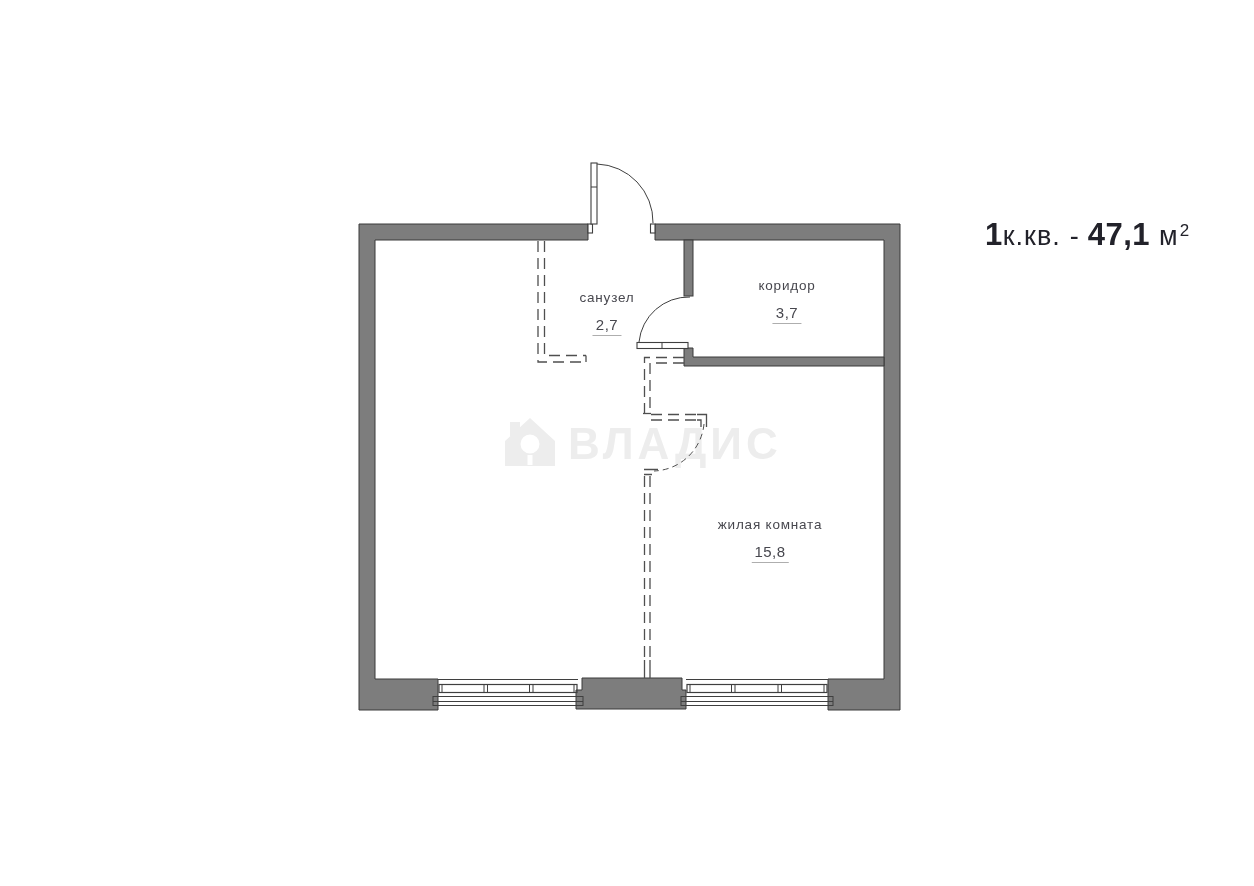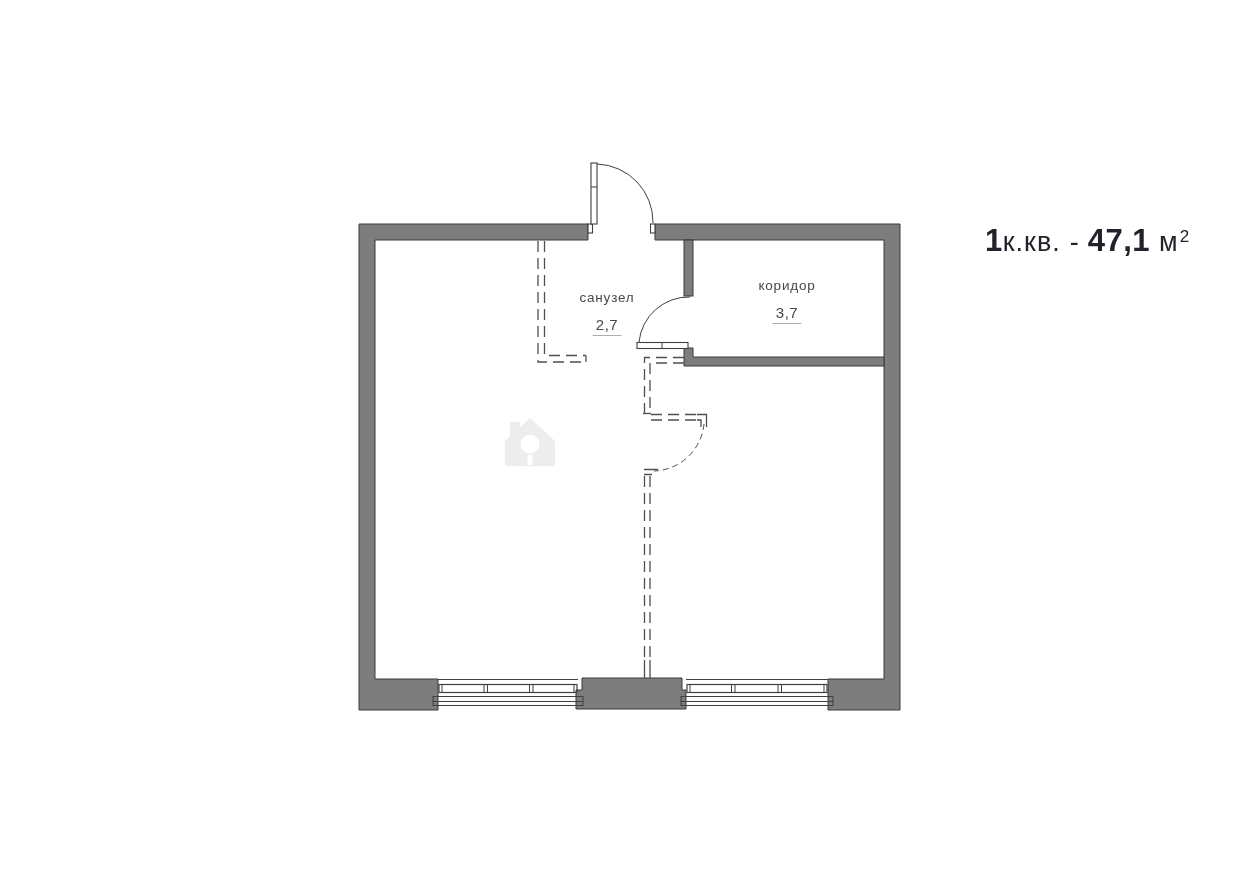--- a/index.html
+++ b/index.html
@@ -38,41 +38,42 @@
   .room-area{
     display:inline-block;font-size:15px;letter-spacing:0.5px;
     border-bottom:1.5px solid var(--underline);padding:0 3px 2px;
   }
   .room-label-corridor{left:607px;top:290px;}
   .room-label-bathroom{left:787px;top:278px;}
   .room-label-kitchen{left:508px;top:473px;}
   .room-label-living{left:770px;top:517px;}
   
   .title{
-    position:absolute;left:985px;top:225px;color:var(--title);
+    position:absolute;left:985px;top:219px;color:var(--title);
     white-space:nowrap;line-height:1;
   }
   .t-bold{font-size:31px;font-weight:700;letter-spacing:0.5px;}
   .t-reg{font-size:27px;font-weight:400;letter-spacing:1px;}
   .t-dash{font-size:27px;font-weight:400;margin:0 9px;}
   .t-unit{margin-left:9px;}
   .t-sup{font-size:17px;font-weight:400;position:relative;top:-9px;left:1px;}
 </style>
 </head>
 <body>
 
 <div class="stage">
 
   <div class="watermark">
     <svg class="wm-house" viewBox="0 0 54 52">
       <rect x="7" y="6" width="10" height="14"></rect>
       <path fill-rule="evenodd" d="M27,2 L52,25 L52,50 L2,50 L2,25 Z
         M27,28 m-9.5,0 a9.5,9.5 0 1 0 19,0 a9.5,9.5 0 1 0 -19,0 Z
         M24.5,39 h5 v10 h-5 Z"></path>
     </svg>
+    <span class="wm-text">ВЛАДИС</span>
   </div>
 
   <svg class="plan" viewBox="0 0 1254 886">
 
     <g class="wall">
       <path d="M359,224 H588 V240 H375 V679 H438 V710 H359 Z"></path>
       <path d="M655,224 H900 V710 H828 V679 H884 V240 H655 Z"></path>
       <path d="M582,678 H682 V690 H686 V709 H576 V690 H582 Z"></path>
     </g>
 
@@ -131,18 +132,22 @@
   </svg>
 
   <div class="room-label room-label-corridor">
     <div class="room-name">санузел</div>
     <span class="room-area">2,7</span>
   </div>
   <div class="room-label room-label-bathroom">
     <div class="room-name">коридор</div>
     <span class="room-area">3,7</span>
   </div>
+  <div class="room-label room-label-living">
+    <div class="room-name">жилая комната</div>
+    <span class="room-area">15,8</span>
+  </div>
 
   <div class="title">
     <span class="t-bold">1</span><span class="t-reg">к.кв.</span><span class="t-dash">-</span><span class="t-bold">47,1</span><span class="t-reg t-unit">м</span><span class="t-sup">2</span>
   </div>
 
 </div>
 
 </body></html>

